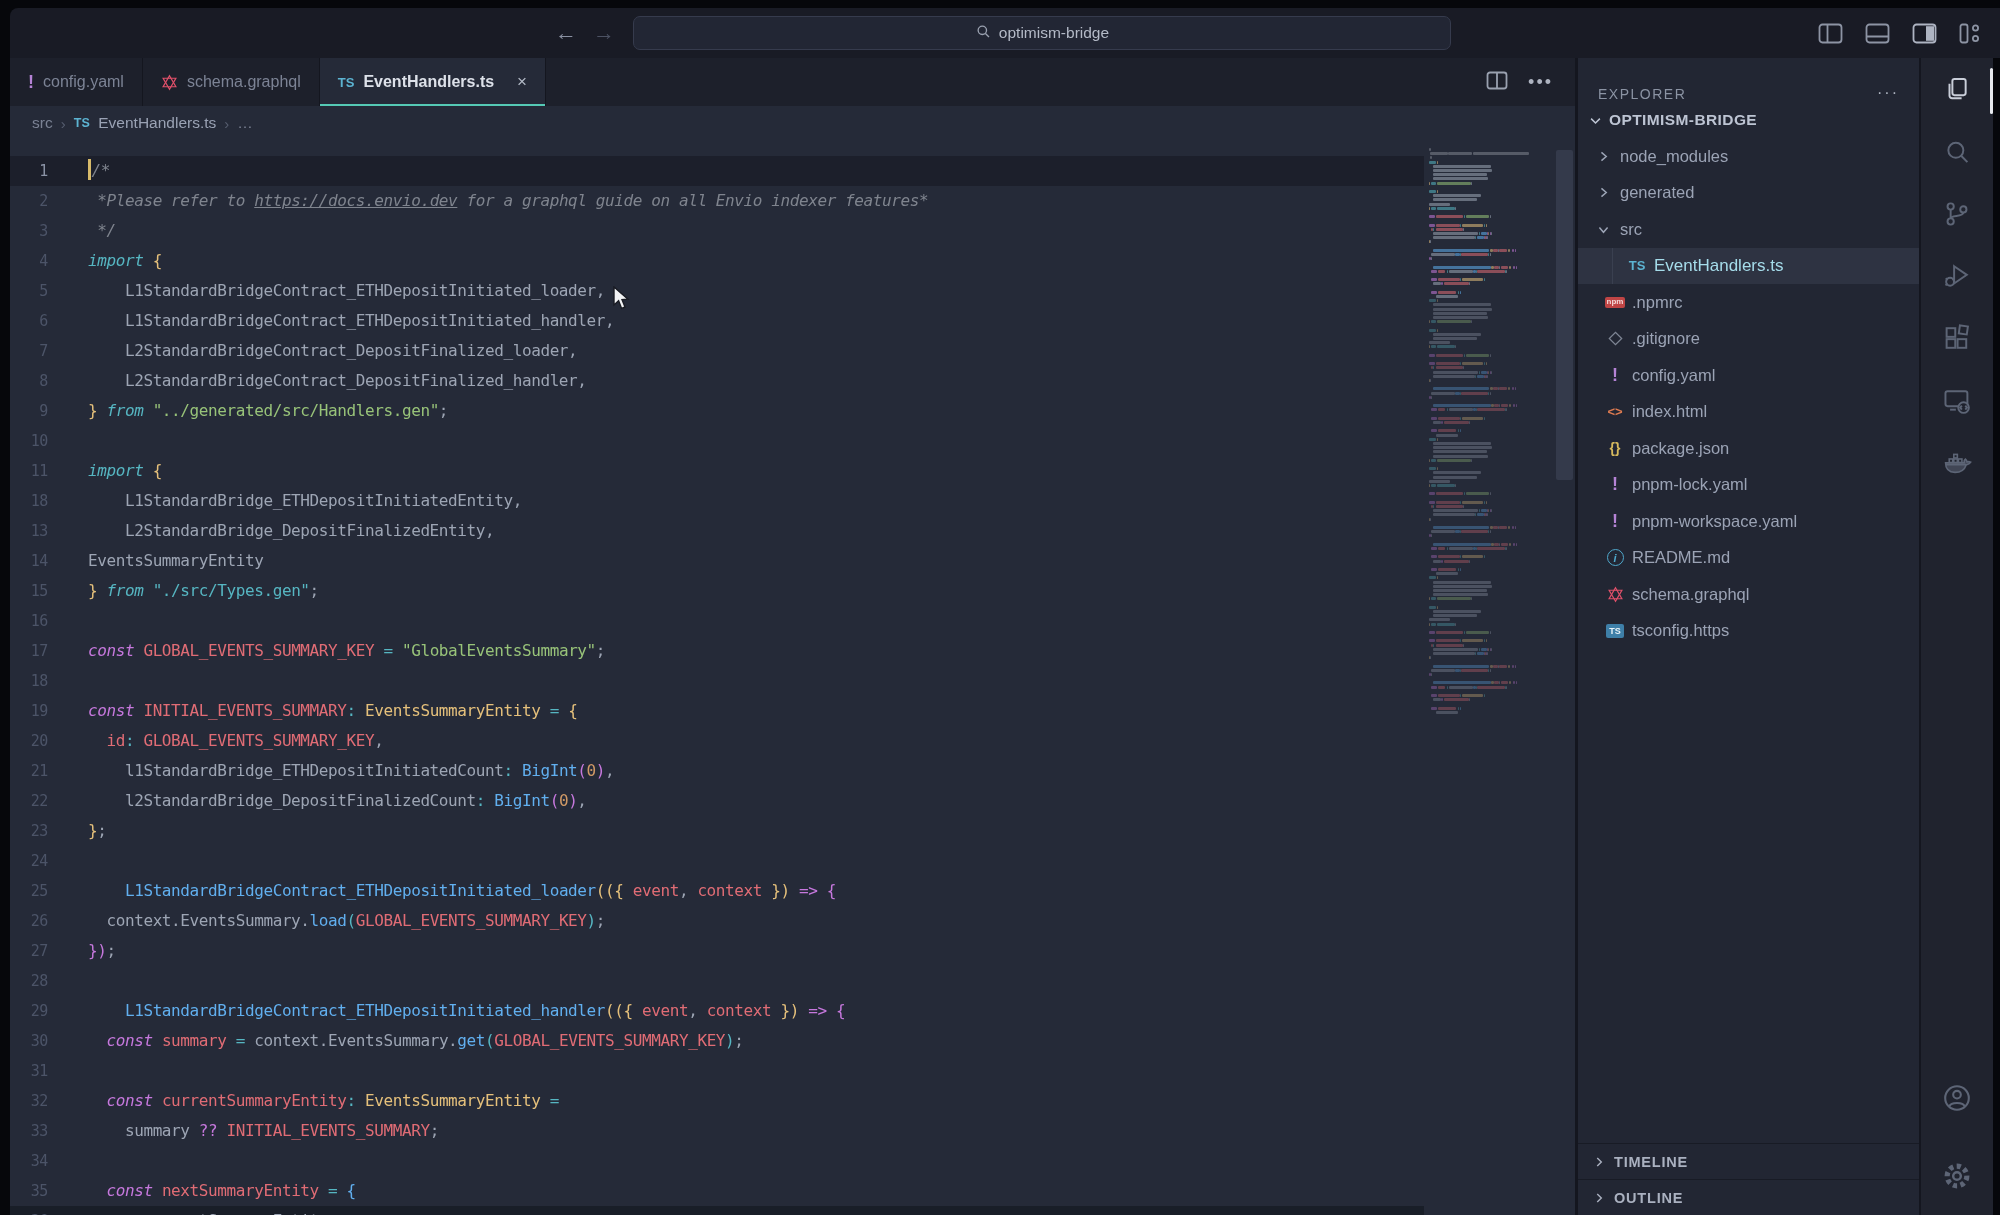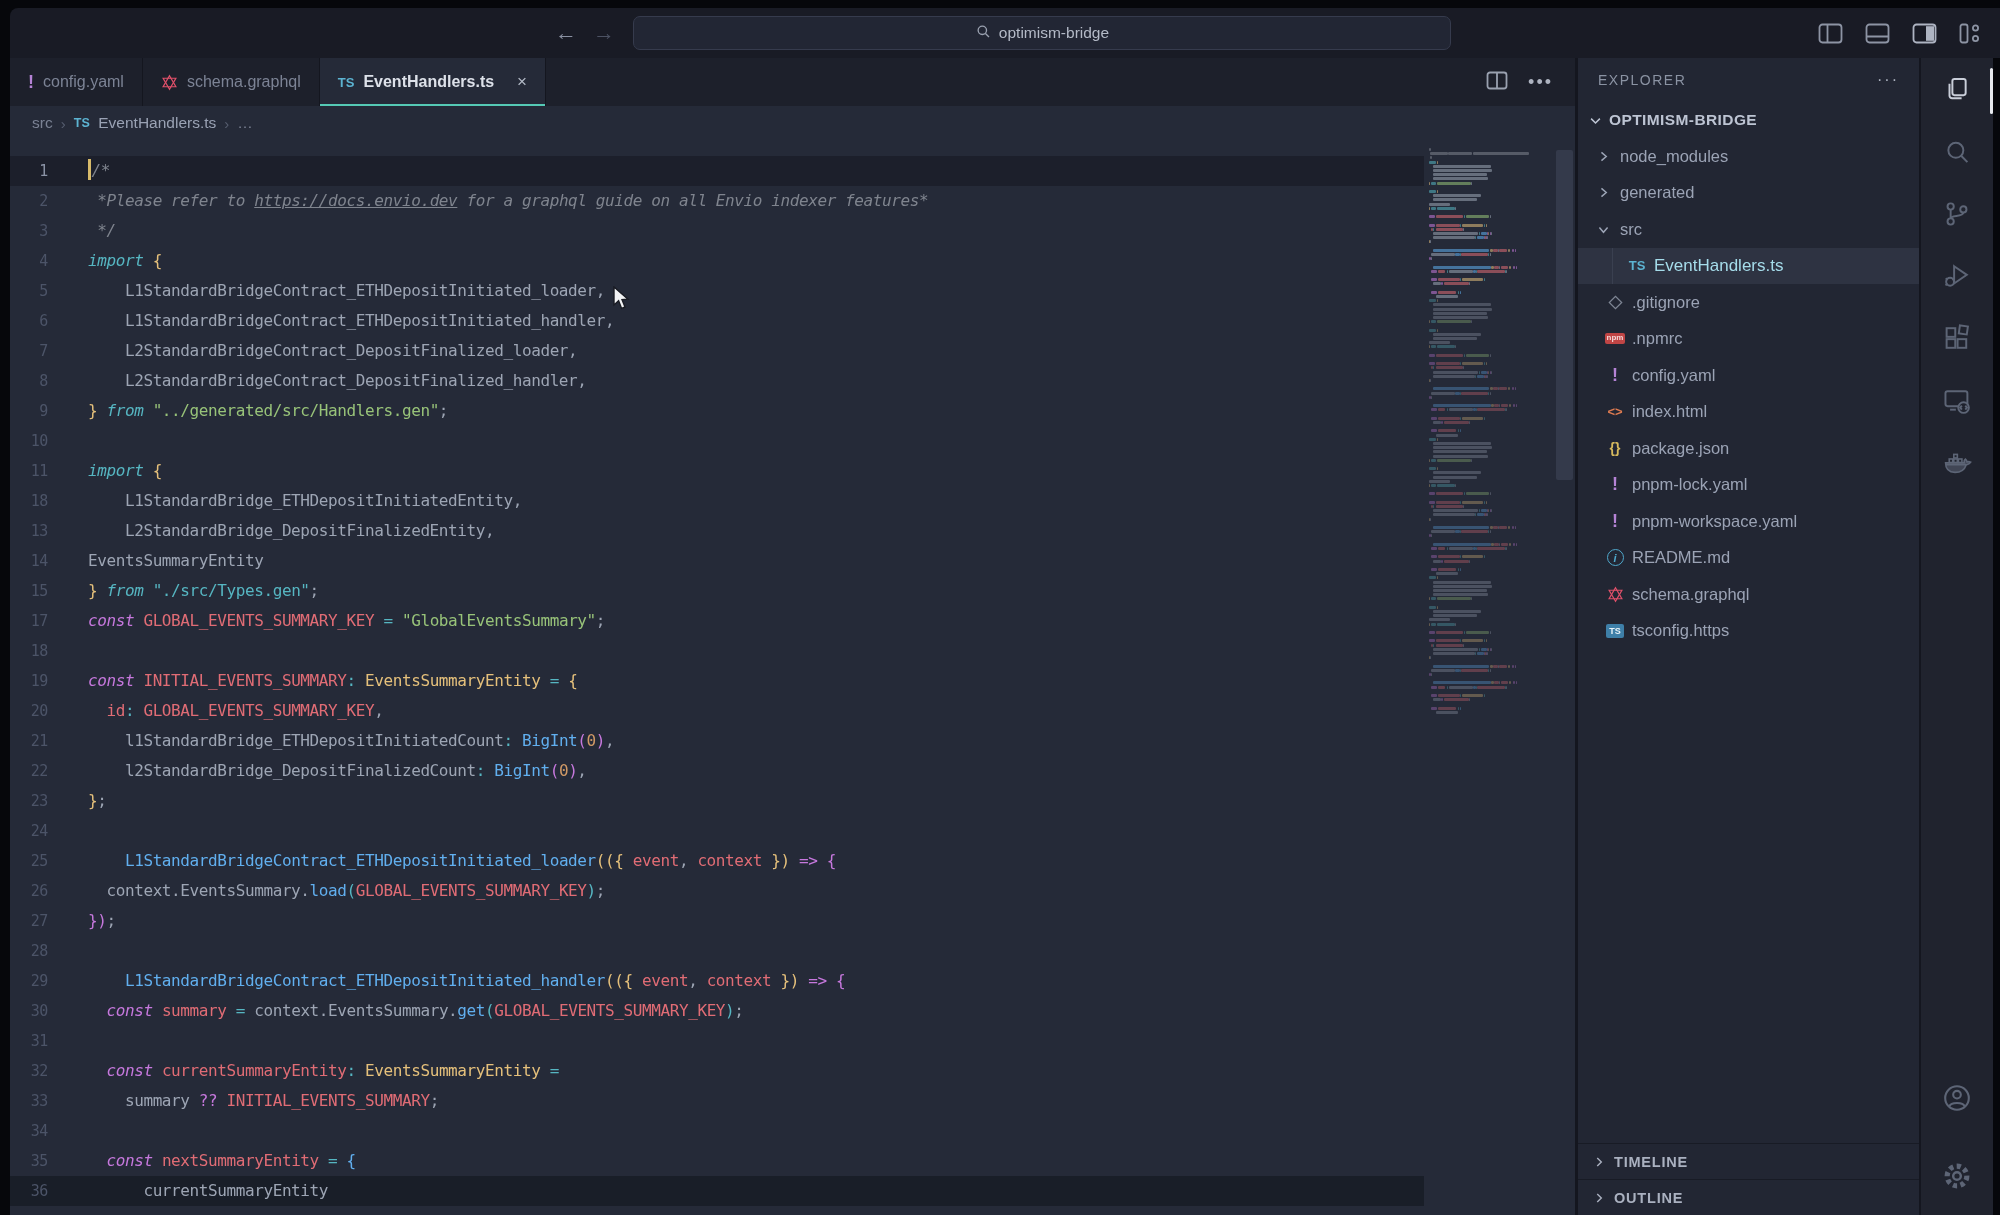--- a/index.html
+++ b/index.html
@@ -49,21 +49,21 @@
   .it { font-style:italic; }
   .u  { text-decoration:underline; }
 
   
   .minimap { position:absolute; top:8px; left:1415px; width:130px; height:640px; }
   .mmrow { position:absolute; height:3px; border-radius:1px; }
   .vscroll { position:absolute; right:2px; top:10px; width:17px; height:330px; background:#343a4b; border-radius:2px; }
 
   
   .sidebar { width:343px; flex:none; background:#222633; border-right:2px solid #14161f; position:relative; overflow:hidden; font-size:16.5px; color:#9ba3b5; }
-  .sb-header { height:44px; display:flex; align-items:center; padding:16px 20px; color:#8b93a3; font-size:14px; letter-spacing:1.5px; }
+  .sb-header { height:44px; display:flex; align-items:flex-end; padding:0 20px; color:#8b93a3; font-size:14px; letter-spacing:1.5px; }
   .sb-header .dots3 { margin-left:auto; font-size:16px; }
   .sb-root { height:36px; display:flex; align-items:center; gap:6px; padding-left:10px; color:#bdc4d3; font-weight:bold; font-size:15.5px; letter-spacing:.4px; }
   .trow { height:36.5px; display:flex; align-items:center; position:relative; cursor:default; }
   .trow.selected { background:#2e3342; color:#a5dcea; }
   .trow .chev { width:16px; margin-left:18px; margin-right:8px; flex:none; display:flex; }
   .trow .ficon { width:22px; margin-left:26px; margin-right:6px; flex:none; display:flex; align-items:center; justify-content:center; font-size:15px; font-weight:bold; }
   .trow.child .ficon { margin-left:48px; }
   .trow.child::before { content:""; position:absolute; left:34px; top:0; bottom:0; width:1px; background:#3a4050; }
   .sb-bottom { position:absolute; left:0; right:0; bottom:0; }
   .sb-sec { height:36px; display:flex; align-items:center; gap:8px; padding-left:14px; border-top:1px solid #181b25; color:#aab1c0; font-weight:bold; font-size:14.5px; letter-spacing:.8px; }
@@ -177,20 +177,21 @@
               <div class="row"><span class="ln">6</span><span class="txt"><span class="" style="color:#9da5b4">    L1StandardBridgeContract_ETHDepositInitiated_handler,</span></span></div>
               <div class="row"><span class="ln">7</span><span class="txt"><span class="" style="color:#9da5b4">    L2StandardBridgeContract_DepositFinalized_loader,</span></span></div>
               <div class="row"><span class="ln">8</span><span class="txt"><span class="" style="color:#9da5b4">    L2StandardBridgeContract_DepositFinalized_handler,</span></span></div>
               <div class="row"><span class="ln">9</span><span class="txt"><span class="" style="color:#e5c07b">}</span><span class="" style="color:#9da5b4"> </span><span class="it" style="color:#56b6c2">from</span><span class="" style="color:#9da5b4"> </span><span class="" style="color:#98c379">"../generated/src/Handlers.gen"</span><span class="" style="color:#9da5b4">;</span></span></div>
               <div class="row"><span class="ln">10</span><span class="txt"></span></div>
               <div class="row"><span class="ln">11</span><span class="txt"><span class="it" style="color:#56b6c2">import</span><span class="" style="color:#9da5b4"> </span><span class="" style="color:#e5c07b">{</span></span></div>
               <div class="row"><span class="ln">18</span><span class="txt"><span class="" style="color:#9da5b4">    L1StandardBridge_ETHDepositInitiatedEntity,</span></span></div>
               <div class="row"><span class="ln">13</span><span class="txt"><span class="" style="color:#9da5b4">    L2StandardBridge_DepositFinalizedEntity,</span></span></div>
               <div class="row"><span class="ln">14</span><span class="txt"><span class="" style="color:#9da5b4">EventsSummaryEntity</span></span></div>
               <div class="row"><span class="ln">15</span><span class="txt"><span class="" style="color:#e5c07b">}</span><span class="" style="color:#9da5b4"> </span><span class="it" style="color:#56b6c2">from</span><span class="" style="color:#9da5b4"> </span><span class="" style="color:#56b6c2">"./src/Types.gen"</span><span class="" style="color:#9da5b4">;</span></span></div>
+              <div class="row"><span class="ln">16</span><span class="txt"></span></div>
               <div class="row"><span class="ln">17</span><span class="txt"><span class="it" style="color:#c678dd">const</span><span class="" style="color:#9da5b4"> </span><span class="" style="color:#e06c75">GLOBAL_EVENTS_SUMMARY_KEY</span><span class="" style="color:#9da5b4"> </span><span class="" style="color:#56b6c2">=</span><span class="" style="color:#9da5b4"> </span><span class="" style="color:#98c379">"GlobalEventsSummary"</span><span class="" style="color:#9da5b4">;</span></span></div>
               <div class="row"><span class="ln">18</span><span class="txt"></span></div>
               <div class="row"><span class="ln">19</span><span class="txt"><span class="it" style="color:#c678dd">const</span><span class="" style="color:#9da5b4"> </span><span class="" style="color:#e06c75">INITIAL_EVENTS_SUMMARY</span><span class="" style="color:#56b6c2">:</span><span class="" style="color:#9da5b4"> </span><span class="" style="color:#e5c07b">EventsSummaryEntity</span><span class="" style="color:#9da5b4"> </span><span class="" style="color:#56b6c2">=</span><span class="" style="color:#9da5b4"> </span><span class="" style="color:#e5c07b">{</span></span></div>
               <div class="row"><span class="ln">20</span><span class="txt"><span class="" style="color:#9da5b4">  </span><span class="" style="color:#e06c75">id</span><span class="" style="color:#56b6c2">:</span><span class="" style="color:#9da5b4"> </span><span class="" style="color:#e06c75">GLOBAL_EVENTS_SUMMARY_KEY</span><span class="" style="color:#9da5b4">,</span></span></div>
               <div class="row"><span class="ln">21</span><span class="txt"><span class="" style="color:#9da5b4">    l1StandardBridge_ETHDepositInitiatedCount</span><span class="" style="color:#56b6c2">:</span><span class="" style="color:#9da5b4"> </span><span class="" style="color:#61afef">BigInt</span><span class="" style="color:#c678dd">(</span><span class="" style="color:#d19a66">0</span><span class="" style="color:#c678dd">)</span><span class="" style="color:#9da5b4">,</span></span></div>
               <div class="row"><span class="ln">22</span><span class="txt"><span class="" style="color:#9da5b4">    l2StandardBridge_DepositFinalizedCount</span><span class="" style="color:#56b6c2">:</span><span class="" style="color:#9da5b4"> </span><span class="" style="color:#61afef">BigInt</span><span class="" style="color:#c678dd">(</span><span class="" style="color:#d19a66">0</span><span class="" style="color:#c678dd">)</span><span class="" style="color:#9da5b4">,</span></span></div>
               <div class="row"><span class="ln">23</span><span class="txt"><span class="" style="color:#e5c07b">}</span><span class="" style="color:#9da5b4">;</span></span></div>
               <div class="row"><span class="ln">24</span><span class="txt"></span></div>
               <div class="row"><span class="ln">25</span><span class="txt"><span class="" style="color:#9da5b4">    </span><span class="" style="color:#61afef">L1StandardBridgeContract_ETHDepositInitiated_loader</span><span class="" style="color:#e5c07b">(({ </span><span class="" style="color:#e06c75">event</span><span class="" style="color:#9da5b4">, </span><span class="" style="color:#e06c75">context</span><span class="" style="color:#e5c07b"> })</span><span class="" style="color:#9da5b4"> </span><span class="" style="color:#c678dd">=&gt;</span><span class="" style="color:#9da5b4"> </span><span class="" style="color:#c678dd">{</span></span></div>
               <div class="row"><span class="ln">26</span><span class="txt"><span class="" style="color:#9da5b4">  context.EventsSummary.</span><span class="" style="color:#61afef">load</span><span class="" style="color:#56b6c2">(</span><span class="" style="color:#e06c75">GLOBAL_EVENTS_SUMMARY_KEY</span><span class="" style="color:#56b6c2">)</span><span class="" style="color:#9da5b4">;</span></span></div>
@@ -641,31 +642,31 @@
       <span>src</span>
             </div>
             <div class="trow child selected">
               <span class="ficon">
                 <span style="color:#5cb3d1;font-size:13px;font-weight:bold;">TS</span>
               </span>
       <span style="font-size:17px;">EventHandlers.ts</span>
             </div>
             <div class="trow">
               <span class="ficon">
+                <span style="background:#c04545;color:#f4d7d7;font-size:8px;font-weight:bold;padding:1px 2px;border-radius:2px;line-height:1.1;">npm</span>
+              </span>
+      <span>.npmrc</span>
+            </div>
+            <div class="trow">
+              <span class="ficon">
                 <svg width="15" height="15" viewBox="0 0 24 24" fill="none" stroke="#7e8594" stroke-width="2">
                   <rect x="5" y="5" width="14" height="14" transform="rotate(45 12 12)"></rect>
                 </svg>
               </span>
       <span>.gitignore</span>
-            </div>
-            <div class="trow">
-              <span class="ficon">
-                <span style="background:#c04545;color:#f4d7d7;font-size:8px;font-weight:bold;padding:1px 2px;border-radius:2px;line-height:1.1;">npm</span>
-              </span>
-      <span>.npmrc</span>
             </div>
             <div class="trow">
               <span class="ficon">
                 <span style="color:#b583d6;font-size:18px;font-weight:bold;">!</span>
               </span>
       <span>config.yaml</span>
             </div>
             <div class="trow">
               <span class="ficon">
                 <span style="color:#de7b51;font-size:13px;font-weight:bold;">&lt;&gt;</span>

